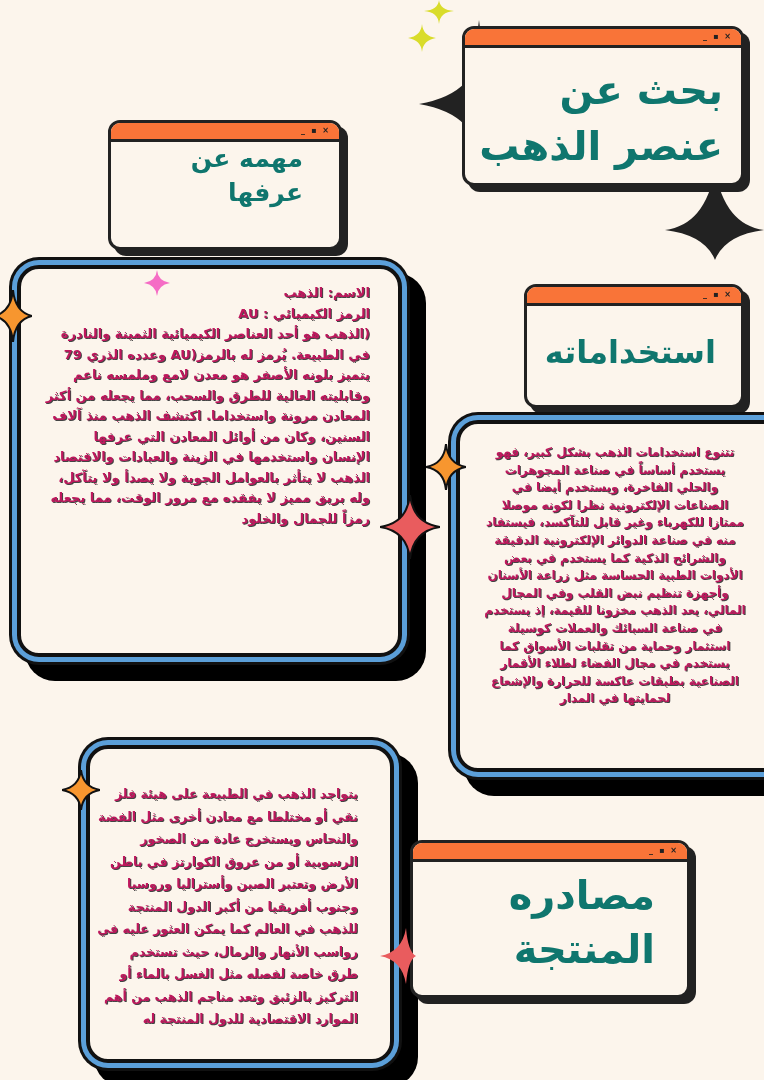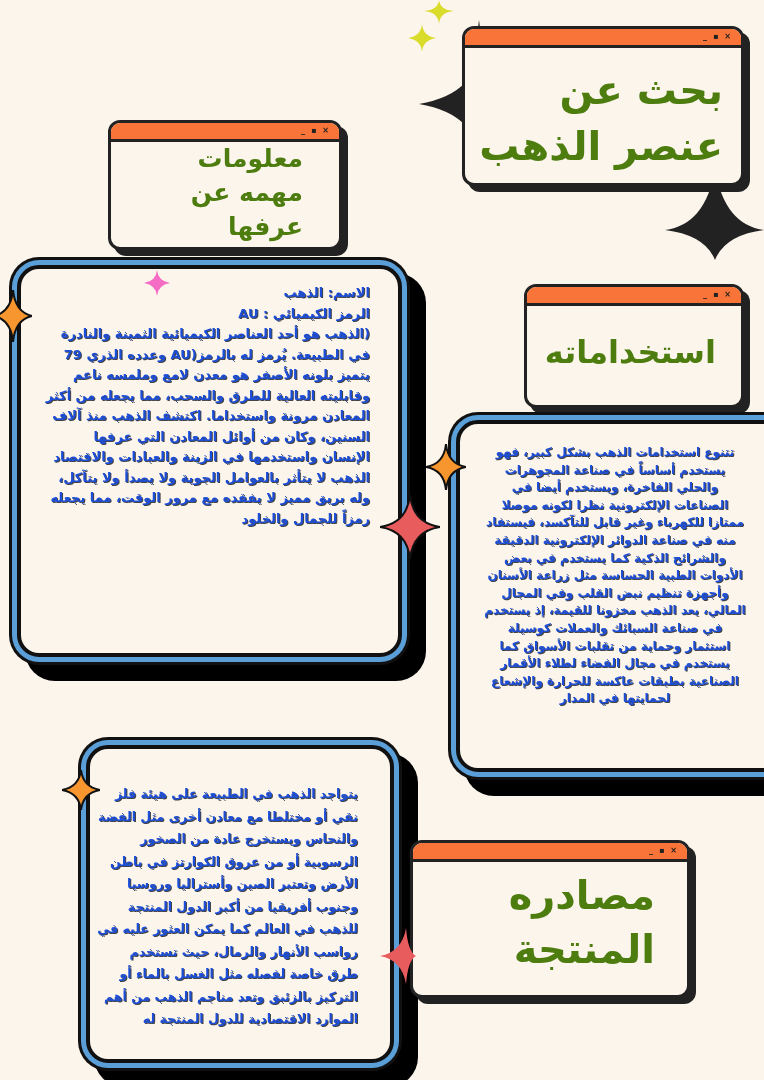--- a/index.html
+++ b/index.html
@@ -12,31 +12,31 @@
       position:absolute; background:#fcf5ec;
       border:3px solid #222; border-radius:12px;
       box-shadow:6px 6px 0 #222; overflow:hidden; box-sizing:border-box;
     }
     .win .bar {
       height:16px; background:#f97438; border-bottom:3px solid #222;
       display:flex; justify-content:flex-end; align-items:center; gap:6px; padding-right:10px;
     }
     .win .bar span { font-size:8px; font-weight:bold; color:#222; line-height:1; }
     .win .title {
-      direction:rtl; text-align:right; font-weight:900; color:#4d7c0f;
+      direction:rtl; text-align:right; font-weight:900; color:#0f766e;
       padding:6px 18px 0 10px; letter-spacing:0;
     }
     .panel {
       position:absolute; box-sizing:border-box;
       background:#fcf5ec; border:4px solid #111;
       border-radius:22px;
       box-shadow:0 0 0 5px #5b9fd9, 0 0 0 8px #111, 16px 16px 0 8px #000;
     }
     .panel .body {
-      direction:rtl; text-align:right; font-weight:bold; color:#1d4ed8;
+      direction:rtl; text-align:right; font-weight:bold; color:#be185d;
       font-size:13px; line-height:20.5px;
       text-shadow:1px 1px 0 #444;
     }
     .star { position:absolute; }
   </style>
 </head>
 <body>
 
 <svg class="star" style="left:395px;top:20px;" width="369" height="240" viewBox="0 0 369 240">
   <path d="M70 0 Q80 60 20 70 Q80 80 70 140 Q60 80 120 70 Q60 60 70 0Z" fill="#222" transform="translate(0,0) scale(1.2)"></path>
@@ -62,21 +62,20 @@
   </div>
 </div>
 
 <div class="win" style="left:108px;top:120px;width:234px;height:130px;">
   <div class="bar">
     <span>_</span>
     <span>▪</span>
     <span>×</span>
   </div>
   <div class="title" style="font-size:25px;line-height:34px;padding-right:36px;padding-top:0;">
-    <div>معلومات</div>
     <div>مهمه عن</div>
     <div>عرفها</div>
   </div>
 </div>
 
 <div class="panel" style="left:17px;top:265px;width:385px;height:392px;">
   <div class="body" style="padding:14px 28px 0 20px;">
     <div>الاسم: الذهب</div>
     <div>الرمز الكيميائي : AU</div>
     <div>(الذهب هو أحد العناصر الكيميائية الثمينة والنادرة في الطبيعة. يُرمز له بالرمز(AU وعدده الذري 79 يتميز بلونه الأصفر هو معدن لامع وملمسه ناعم وقابليته العالية للطرق والسحب، مما يجعله من أكثر المعادن مرونة واستخداما. اكتشف الذهب منذ آلاف السنين، وكان من أوائل المعادن التي عرفها الإنسان واستخدمها في الزينة والعبادات والاقتصاد الذهب لا يتأثر بالعوامل الجوية ولا يصدأ ولا يتآكل، وله بريق مميز لا يفقده مع مرور الوقت، مما يجعله رمزاً للجمال والخلود</div>

